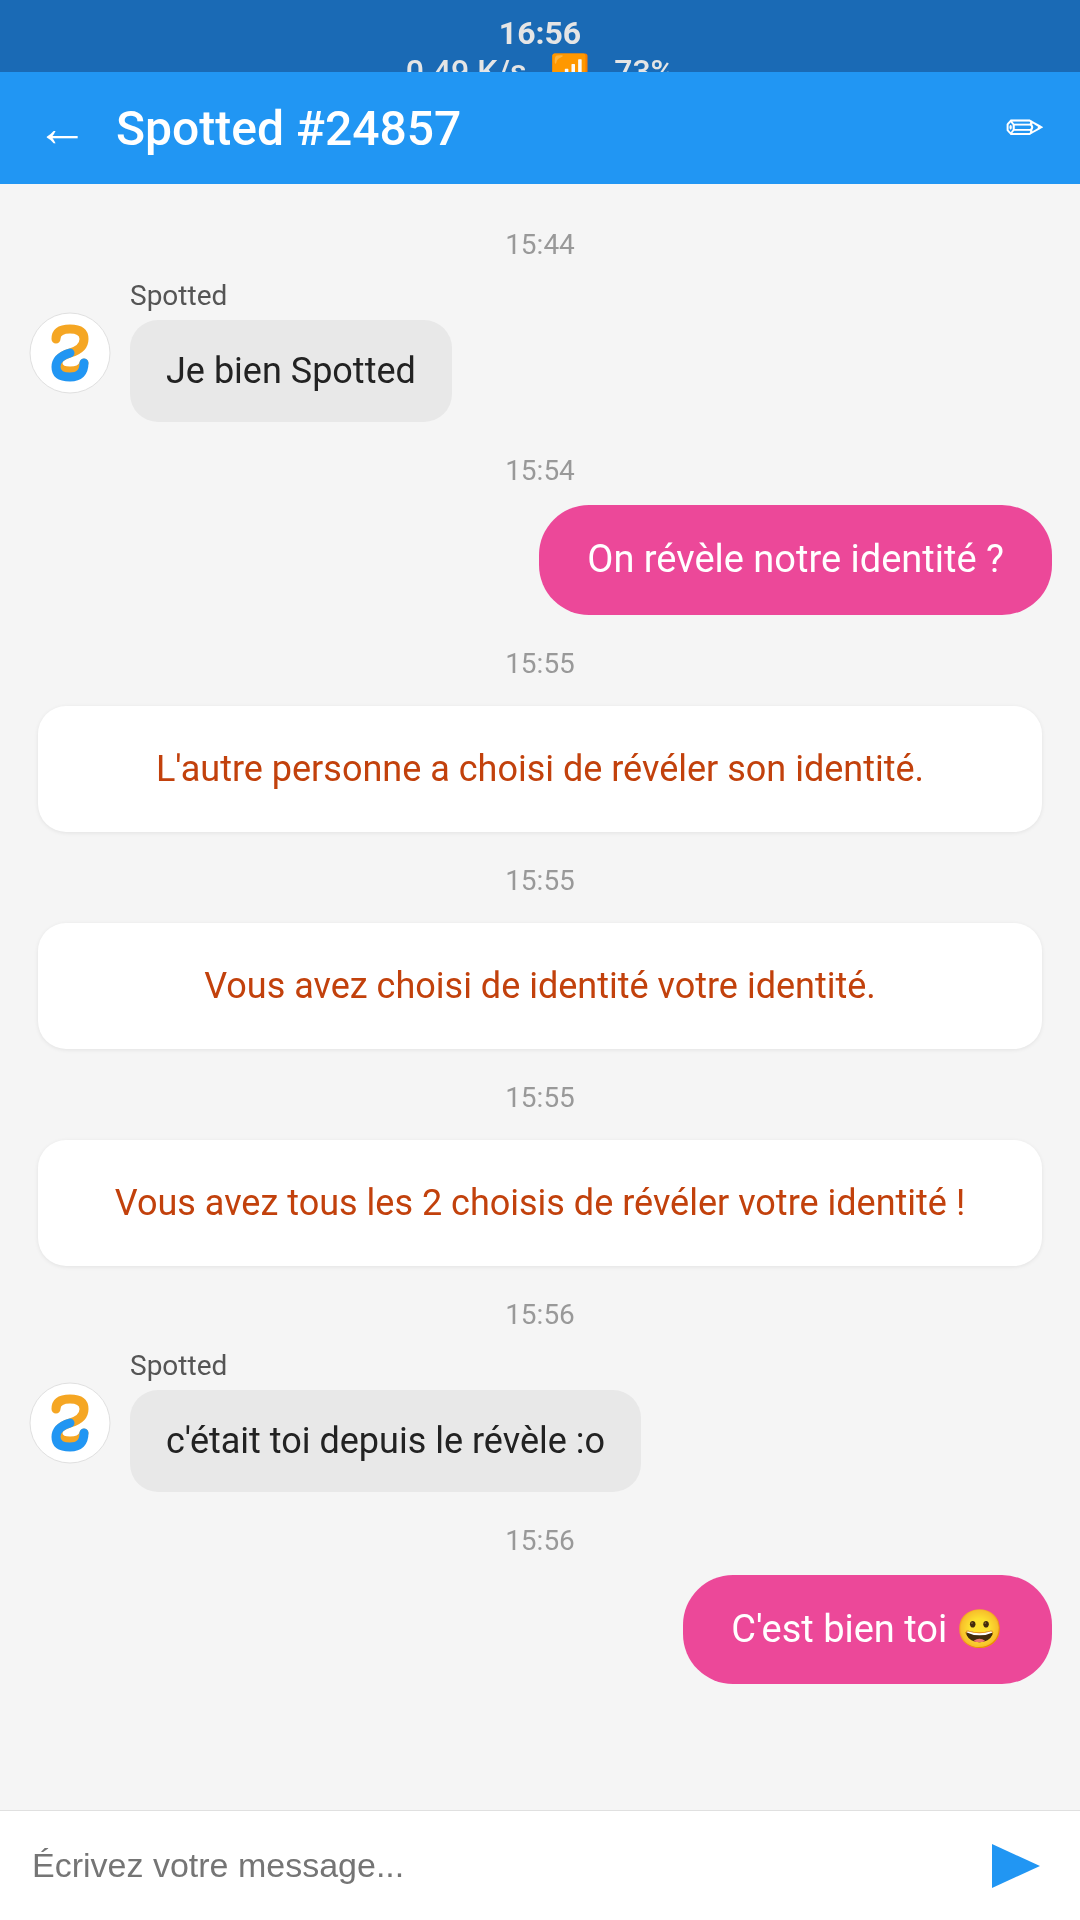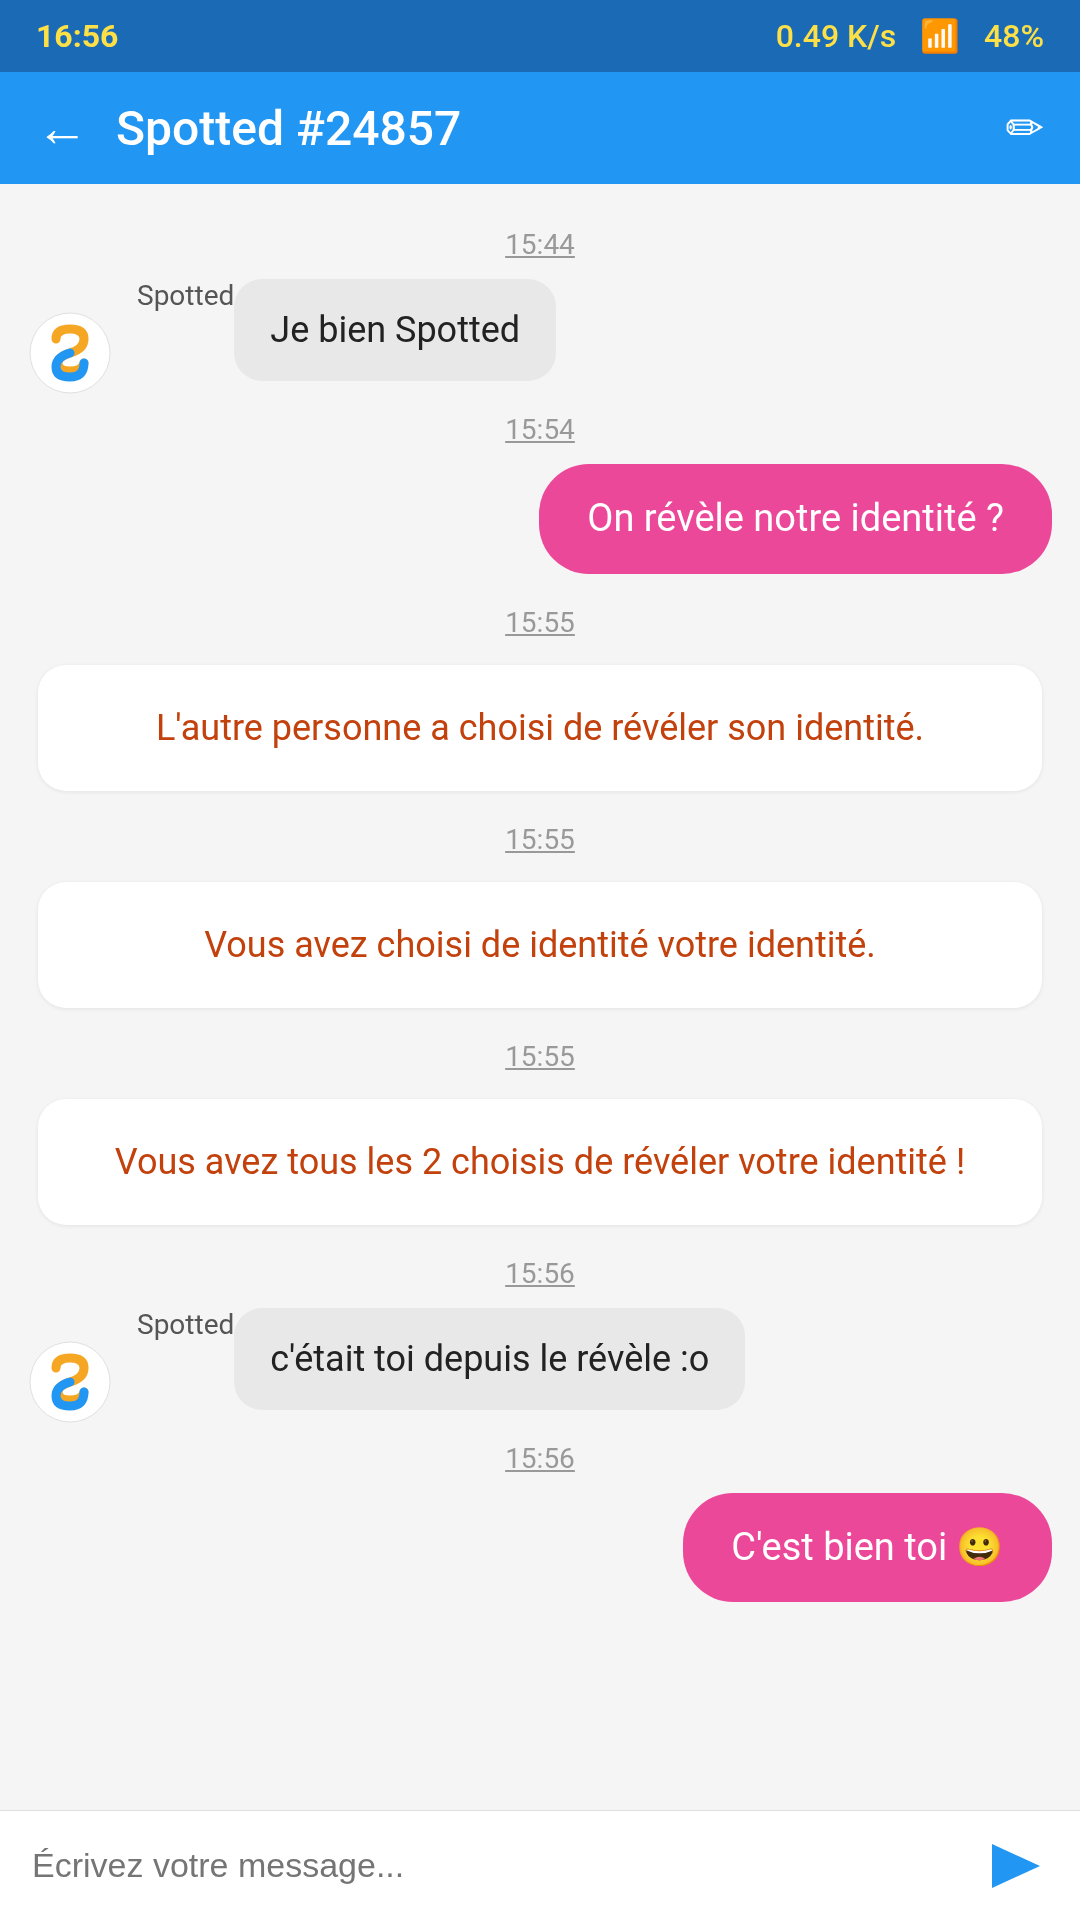--- a/index.html
+++ b/index.html
@@ -11,29 +11,30 @@
       font-family: 'Roboto', Arial, sans-serif;
       background: #fff;
       display: flex;
       flex-direction: column;
       overflow: hidden;
     }
 
     
     .status-bar {
       background: #1a6ab5;
-      color: #fde047;
+      color: #e5e5e5;
       display: flex;
       justify-content: space-between;
       align-items: center;
-      padding: 14px 36px;
+      padding: 14px 56px;
       height: 72px;
       font-size: 32px;
       font-weight: 500;
       flex-shrink: 0;
+      flex-direction: column;
     }
     .status-left { font-weight: 700; }
     .status-right { display: flex; align-items: center; gap: 24px; }
 
     
     .top-bar {
       background: #2196f3;
       color: #fff;
       display: flex;
       align-items: center;
@@ -68,21 +69,20 @@
       padding: 20px 28px;
       gap: 0;
     }
 
     
     .timestamp {
       text-align: center;
       color: #999;
       font-size: 28px;
       margin: 24px 0 18px;
-      text-decoration: underline;
     }
 
     
     .msg-row {
       display: flex;
       align-items: flex-start;
       margin-bottom: 8px;
     }
 
     
@@ -144,22 +144,21 @@
     }
 
     .outgoing-row {
       display: flex;
       justify-content: flex-end;
       margin-bottom: 8px;
     }
 
     .incoming-content {
       display: flex;
-      flex-direction: row;
-      margin-left: 7px;
+      flex-direction: column;
     }
 
     
     .input-bar {
       background: #fff;
       border-top: 1px solid #e0e0e0;
       display: flex;
       align-items: center;
       padding: 22px 32px;
       height: 110px;
@@ -194,21 +193,21 @@
     }
   </style>
 </head>
 <body>
 
 <div class="status-bar">
   <span class="status-left">16:56</span>
   <div class="status-right">
     <span>0.49 K/s</span>
     <span>📶</span>
-    <span>48%</span>
+    <span>73%</span>
   </div>
 </div>
 
 <div class="top-bar">
   <div class="top-bar-left">
     <span class="back-arrow">←</span>
     <span class="top-bar-title">Spotted #24857</span>
   </div>
   <span class="edit-icon">✏</span>
 </div>

